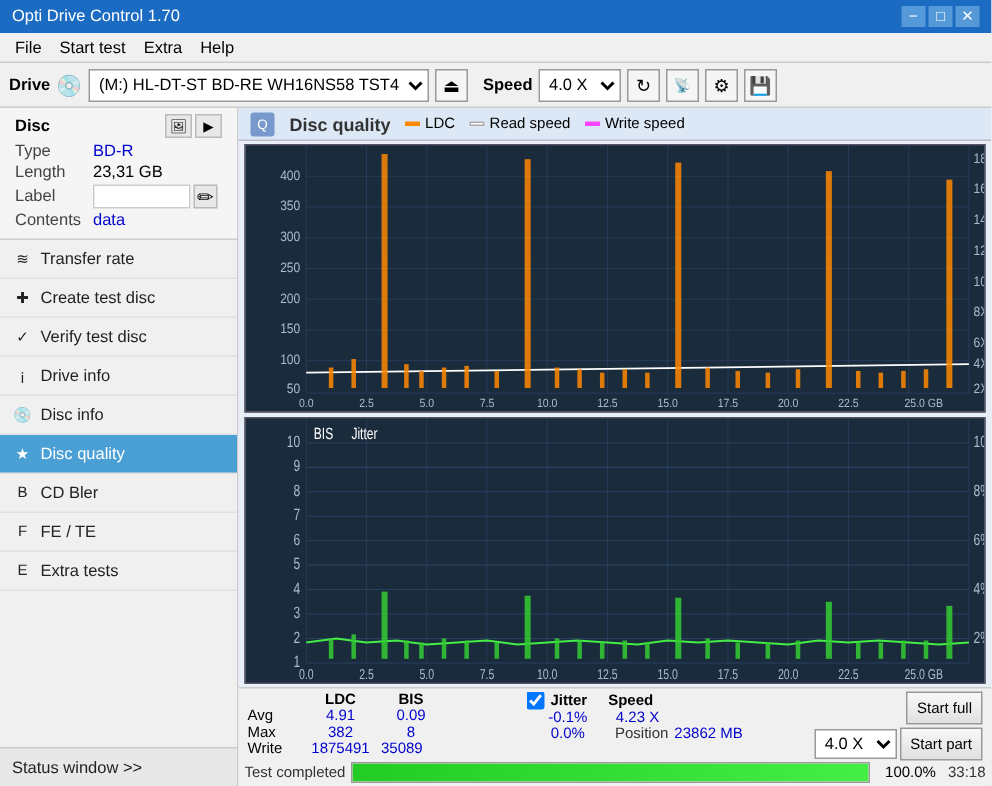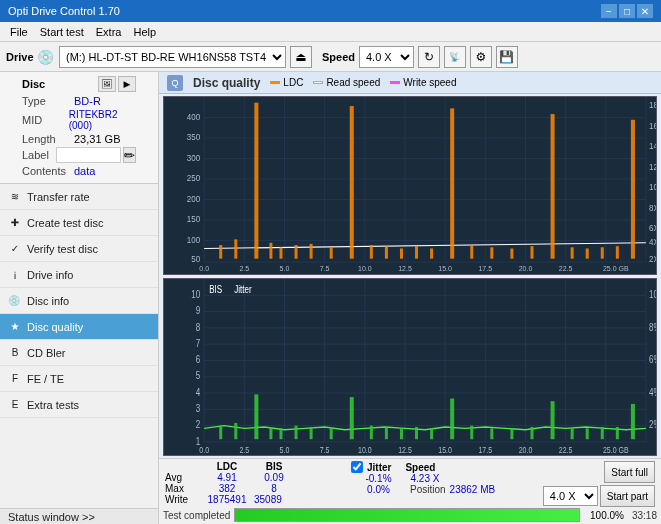--- a/index.html
+++ b/index.html
@@ -124,21 +124,21 @@
     .sidebar {
       width: 159px;
       background: #f0f0f0;
       border-right: 1px solid #ccc;
       display: flex;
       flex-direction: column;
     }
 
     
     .disc-panel {
-      padding: 4px 22px;
+      padding: 4px 10px;
       border-bottom: 1px solid #ccc;
       background: #f5f5f5;
     }
     .disc-panel-header {
       display: flex;
       align-items: center;
       justify-content: space-between;
       margin-bottom: 3px;
     }
     .disc-title {
@@ -216,21 +216,21 @@
     .sidebar-item-icon {
       width: 14px;
       height: 14px;
       margin-right: 5px;
       display: flex;
       align-items: center;
       justify-content: center;
       font-size: 10px;
     }
     .sidebar-status {
-      height: 16px;
+      height: 26px;
       display: flex;
       align-items: center;
       padding: 0 8px;
       cursor: pointer;
       font-size: 11px;
       color: #222;
       border-top: 1px solid #ccc;
       background: #e8e8e8;
     }
 
@@ -398,24 +398,20 @@
       <div class="disc-panel-header">
         <span class="disc-title">Disc</span>
         <div class="disc-icons">
           <button class="disc-icon-btn">🖼</button>
           <button class="disc-icon-btn">▶</button>
         </div>
       </div>
       <div class="disc-row">
         <span class="disc-row-label">Type</span>
         <span class="disc-row-value">BD-R</span>
-      </div>
-      <div class="disc-row">
-        <span class="disc-row-label">MID</span>
-        <span class="disc-row-value" style="font-size:10px;">RITEKBR2 (000)</span>
       </div>
       <div class="disc-row">
         <span class="disc-row-label">Length</span>
         <span class="disc-row-value black">23,31 GB</span>
       </div>
       <div class="disc-row">
         <span class="disc-row-label">Label</span>
         <input class="label-input" type="text" value="" style="">
         <button class="label-btn">✏</button>
       </div>

